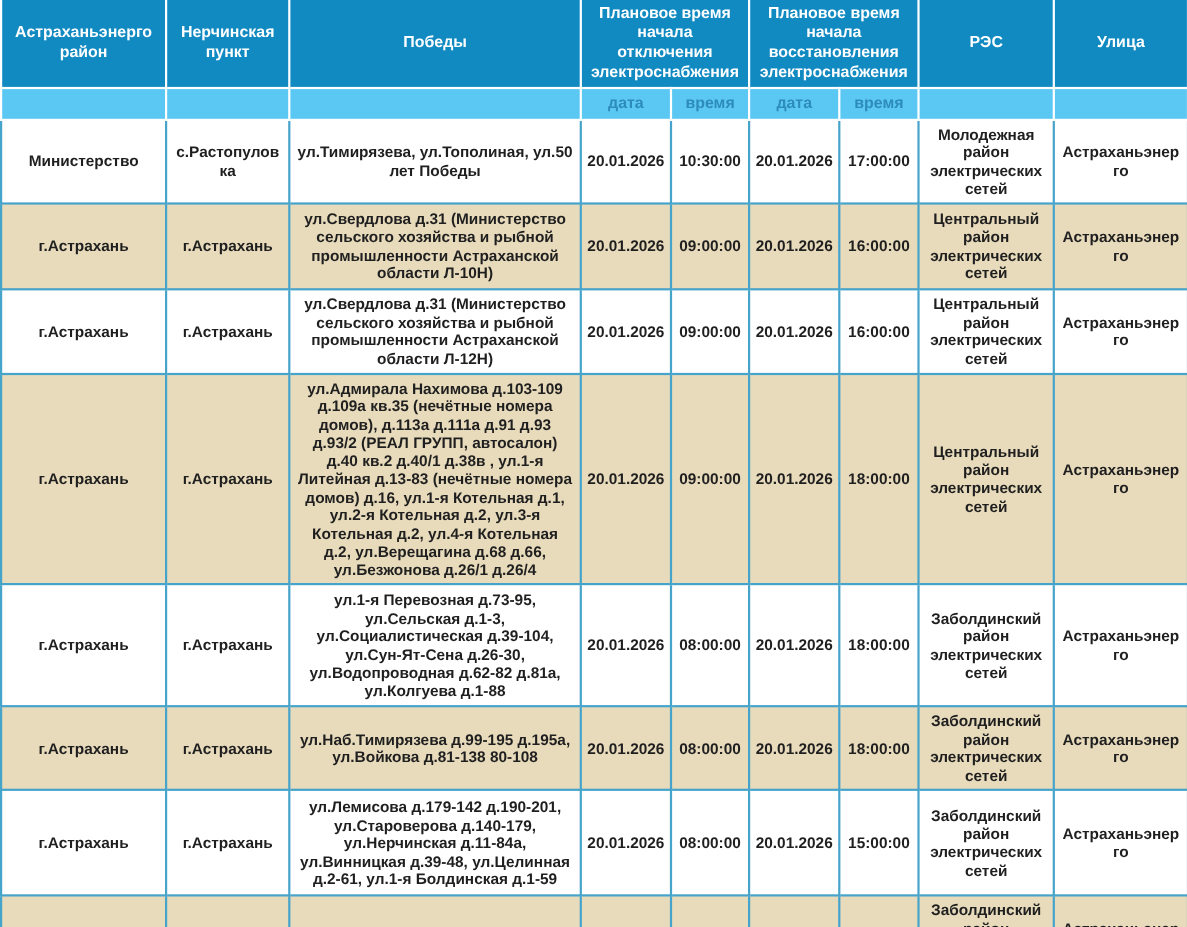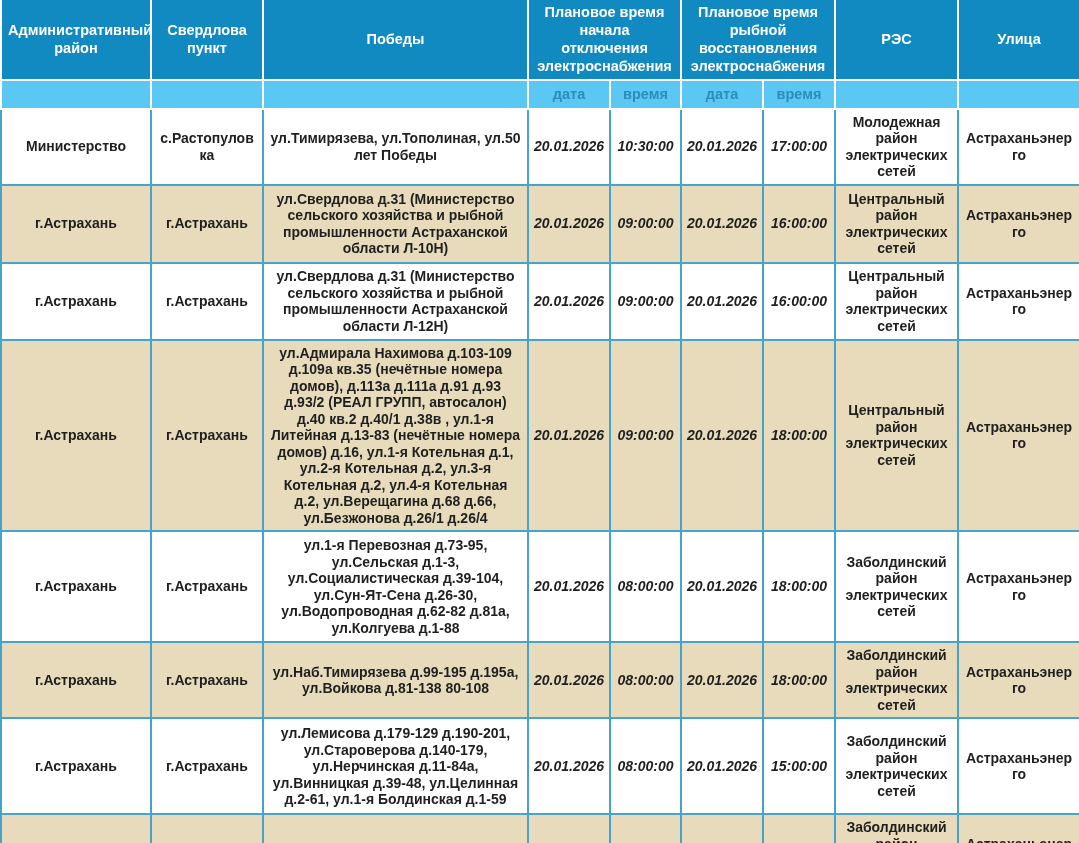--- a/index.html
+++ b/index.html
@@ -46,45 +46,45 @@
     background:#ffffff;
     color:var(--text);
     font-size:14px;
     font-weight:700;
     text-align:center;
     vertical-align:middle;
     padding:4px 6px;
     line-height:1.18;
     word-wrap:break-word;
   }
-  tbody td.nowrap{white-space:nowrap;padding-left:2px;padding-right:2px;font-style:italic;}
+  tbody td.nowrap{white-space:nowrap;padding-left:2px;padding-right:2px;}
   tbody tr.alt td{background:var(--row-alt-bg);}
 </style>
 </head>
 <body>
 
 <table>
   <colgroup>
     <col style="width:150px">
     <col style="width:112px">
     <col style="width:265px">
     <col style="width:82px">
     <col style="width:71px">
     <col style="width:82px">
     <col style="width:72px">
     <col style="width:123px">
     <col style="width:122px">
   </colgroup>
   <thead>
     <tr class="head-main">
-      <th>Административный район</th>
-      <th>Свердлова пункт</th>
+      <th>Астраханьэнерго район</th>
+      <th>Нерчинская пункт</th>
       <th>Победы</th>
       <th colspan="2">Плановое время начала отключения электроснабжения</th>
-      <th colspan="2">Плановое время рыбной восстановления электроснабжения</th>
+      <th colspan="2">Плановое время начала восстановления электроснабжения</th>
       <th>РЭС</th>
       <th>Улица</th>
     </tr>
     <tr class="head-sub">
       <th></th>
       <th></th>
       <th></th>
       <th>дата</th>
       <th>время</th>
       <th>дата</th>
@@ -156,21 +156,21 @@
         <td class="nowrap">20.01.2026</td>
         <td class="nowrap">08:00:00</td>
         <td class="nowrap">20.01.2026</td>
         <td class="nowrap">18:00:00</td>
         <td>Заболдинский район электрических сетей</td>
         <td>Астраханьэнерго</td>
       </tr>
       <tr style="height: 96px;">
         <td>г.Астрахань</td>
         <td>г.Астрахань</td>
-        <td>ул.Лемисова д.179-129 д.190-201, ул.Староверова д.140-179, ул.Нерчинская д.11-84а, ул.Винницкая д.39-48, ул.Целинная д.2-61, ул.1-я Болдинская д.1-59</td>
+        <td>ул.Лемисова д.179-142 д.190-201, ул.Староверова д.140-179, ул.Нерчинская д.11-84а, ул.Винницкая д.39-48, ул.Целинная д.2-61, ул.1-я Болдинская д.1-59</td>
         <td class="nowrap">20.01.2026</td>
         <td class="nowrap">08:00:00</td>
         <td class="nowrap">20.01.2026</td>
         <td class="nowrap">15:00:00</td>
         <td>Заболдинский район электрических сетей</td>
         <td>Астраханьэнерго</td>
       </tr>
       <tr class="alt" style="height: 73px;">
         <td>г.Астрахань</td>
         <td>г.Астрахань</td>

